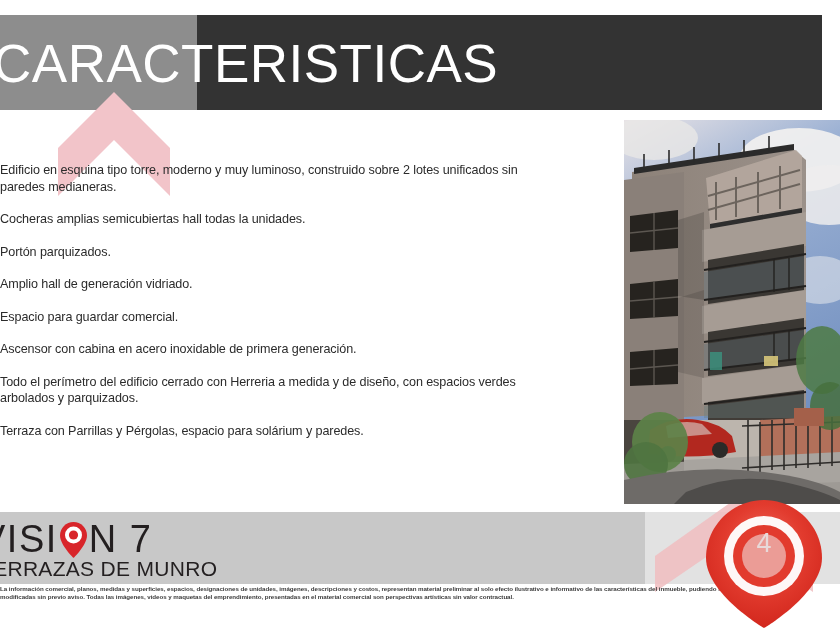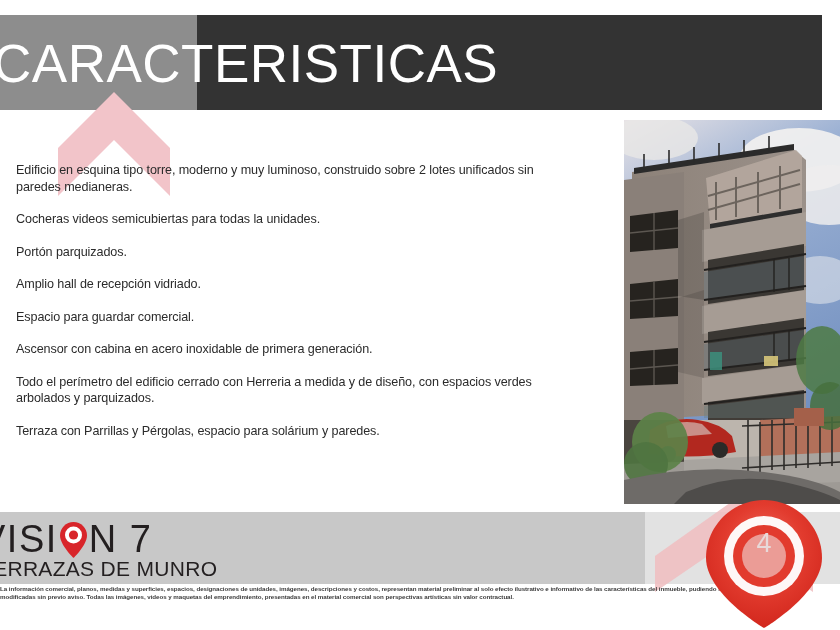--- a/index.html
+++ b/index.html
@@ -73,21 +73,20 @@
     pointer-events: none;
   }
 
   
   .features {
     position: absolute;
     left: 0px;
     top: 162px;
     width: 560px;
     z-index: 3;
-    padding-left: 16px;
   }
   .feature-item {
     color: #2b2b2b;
     font-size: 12.6px;
     line-height: 16.5px;
     margin-bottom: 16px;
     letter-spacing: -0.1px;
     font-family: "Liberation Sans", sans-serif;
   }
   .feature-item:last-child { margin-bottom: 0; }
@@ -203,23 +202,23 @@
 </div>
 
 <div class="chevron-top">
   <svg width="112" height="112" viewBox="0 0 112 112">
     <path d="M56 0 L112 56 L112 104 L56 48 L0 104 L0 56 Z" fill="#f2c4c9"></path>
   </svg>
 </div>
 
 <div class="features">
   <div class="feature-item">Edificio en esquina tipo torre, moderno y muy luminoso, construido sobre 2 lotes unificados sin paredes medianeras.</div>
-  <div class="feature-item">Cocheras videos semicubiertas para todas la unidades.</div>
+  <div class="feature-item">Cocheras amplias semicubiertas hall todas la unidades.</div>
   <div class="feature-item">Portón parquizados.</div>
-  <div class="feature-item">Amplio hall de recepción vidriado.</div>
+  <div class="feature-item">Amplio hall de generación vidriado.</div>
   <div class="feature-item">Espacio para guardar comercial.</div>
   <div class="feature-item">Ascensor con cabina en acero inoxidable de primera generación.</div>
   <div class="feature-item">Todo el perímetro del edificio cerrado con Herreria a medida y de diseño, con espacios verdes arbolados y parquizados.</div>
   <div class="feature-item">Terraza con Parrillas y Pérgolas, espacio para solárium y paredes.</div>
 </div>
 
 <div class="photo">
   <svg width="216" height="384" viewBox="0 0 216 384">
     <defs>
       <linearGradient id="sky" x1="0" y1="0" x2="0.3" y2="1">

